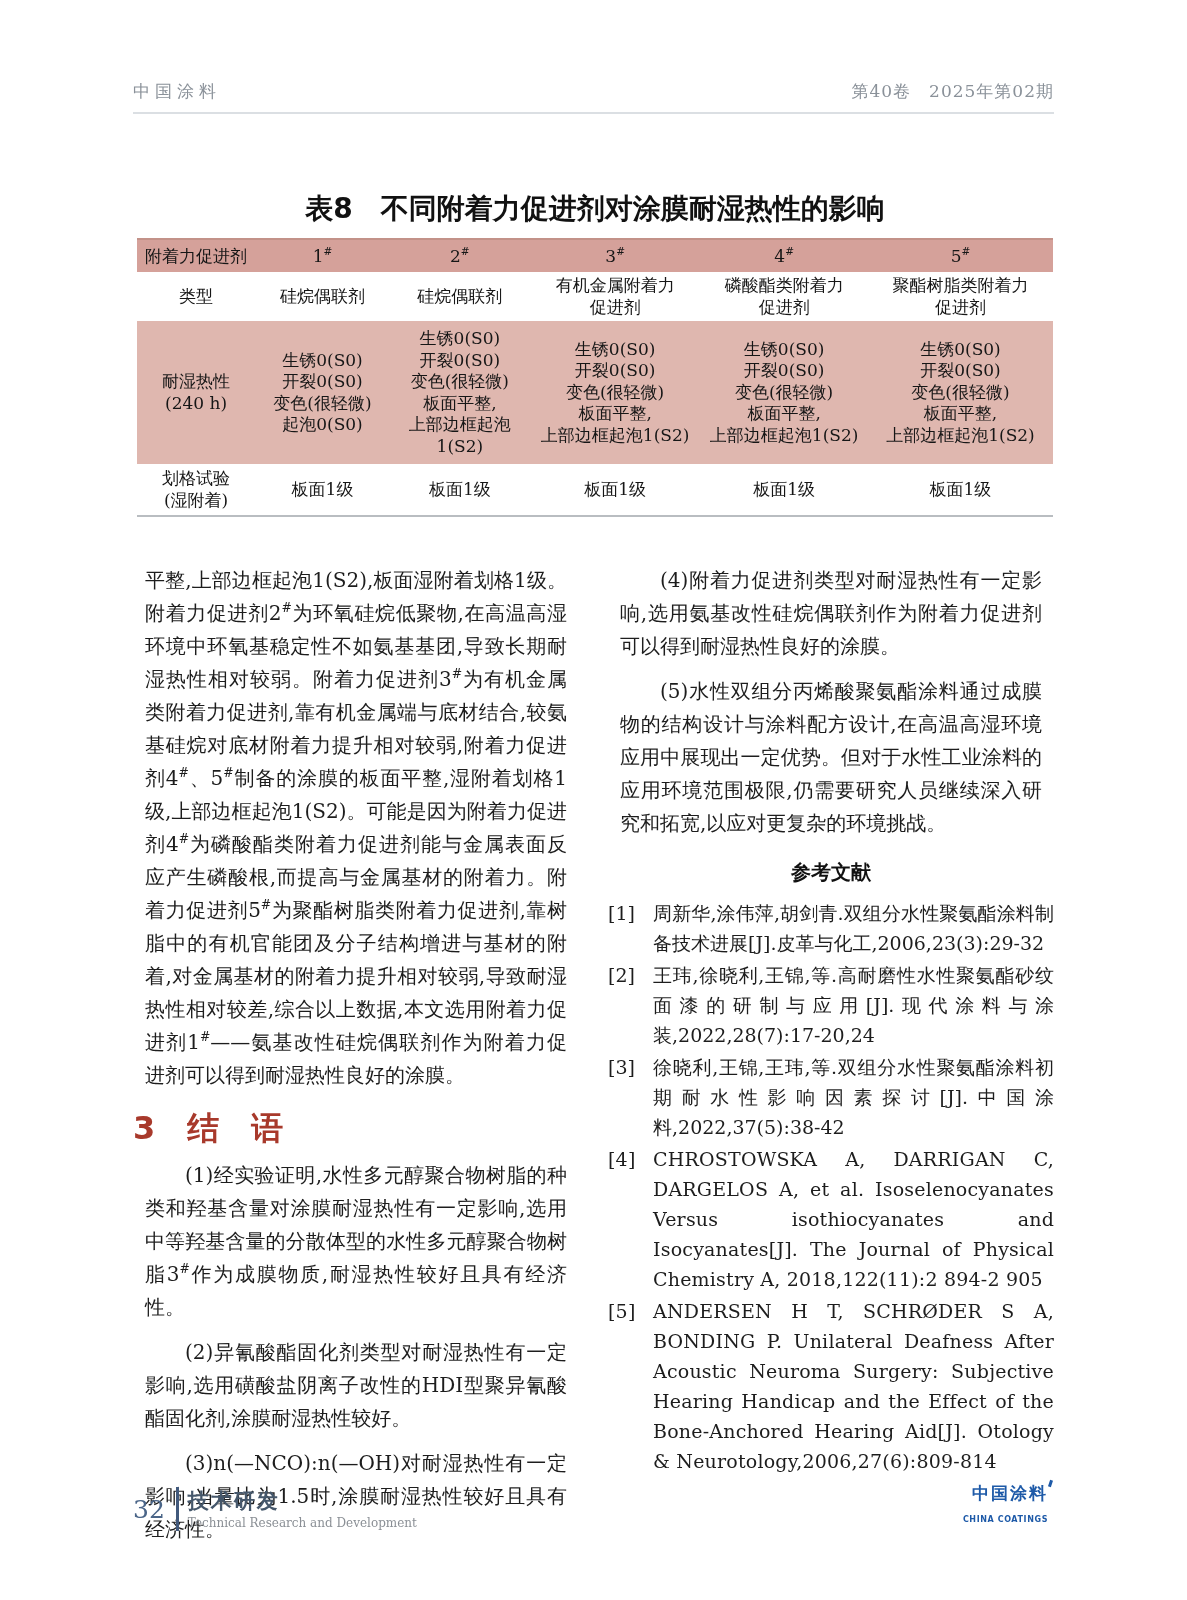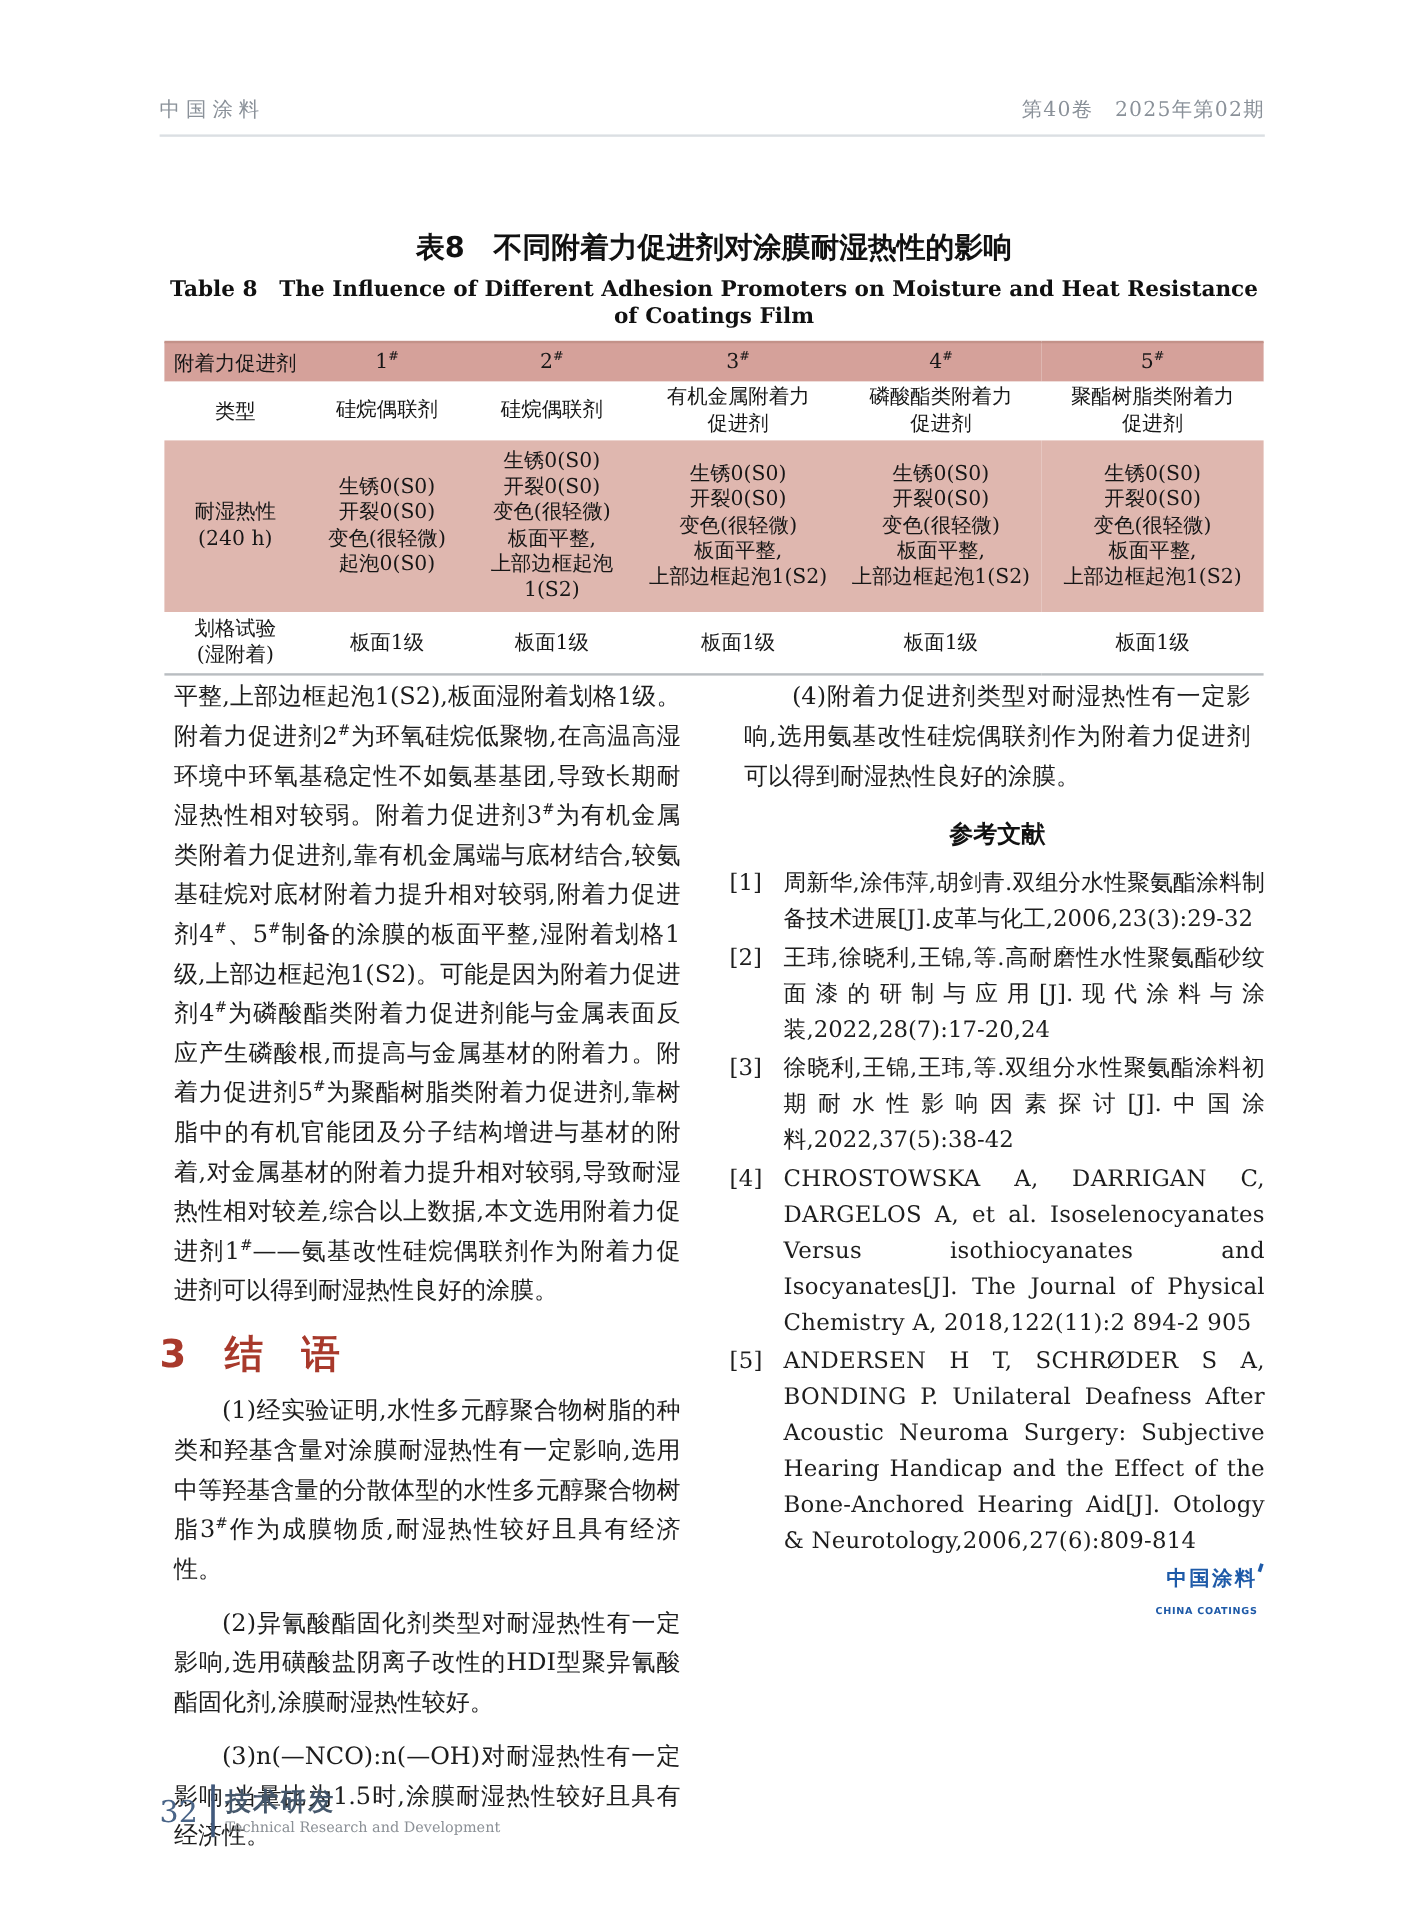--- a/index.html
+++ b/index.html
@@ -16,21 +16,21 @@
     display:flex; justify-content:space-between; align-items:flex-end;
     padding-bottom:9px; border-bottom:2px solid #dbdfe3;
     font-size:17px; color:#8a9199;
   }
   .journal-name { letter-spacing:5px; }
   .issue-info  { letter-spacing:1px; }
 
   
   .table-section { position:absolute; top:190px; left:137px; width:916px; }
   .tbl-title-zh {
-    text-align:center; font-weight:bold; font-size:24px;
+    text-align:center; font-weight:bold; font-size:28px;
     font-family:"DejaVu Sans","Liberation Sans",sans-serif; color:#111;
   }
   .tbl-title-en {
     text-align:center; font-weight:bold; font-size:18px; margin-top:7px; color:#111;
   }
   table.data {
     width:100%; border-collapse:collapse; table-layout:fixed; margin-top:10px;
     font-size:17px; color:#161616;padding-left:47px;
   }
   table.data td { text-align:center; vertical-align:middle; padding:3px 2px; }
@@ -96,21 +96,20 @@
 
 <div class="page">
 
   <div class="page-header">
     <span class="journal-name">中国涂料</span>
     <span class="issue-info">第40卷　2025年第02期</span>
   </div>
 
   <div class="table-section">
     <div class="tbl-title-zh">表8　不同附着力促进剂对涂膜耐湿热性的影响</div>
-    <div class="tbl-title-en">Table 8　The Influence of Different Adhesion Promoters on Moisture and Heat Resistance of Coatings Film</div>
 
     <table class="data">
       <colgroup>
         <col style="width:12.9%">
           <col style="width:14.7%">
           <col style="width:15.3%">
         <col style="width:18.6%">
           <col style="width:18.3%">
           <col style="width:20.2%">
       </colgroup>
@@ -179,20 +178,21 @@
     <div class="col">
       <p>平整,上部边框起泡1(S2),板面湿附着划格1级。附着力促进剂2<sup>#</sup>为环氧硅烷低聚物,在高温高湿环境中环氧基稳定性不如氨基基团,导致长期耐湿热性相对较弱。附着力促进剂3<sup>#</sup>为有机金属类附着力促进剂,靠有机金属端与底材结合,较氨基硅烷对底材附着力提升相对较弱,附着力促进剂4<sup>#</sup>、5<sup>#</sup>制备的涂膜的板面平整,湿附着划格1级,上部边框起泡1(S2)。可能是因为附着力促进剂4<sup>#</sup>为磷酸酯类附着力促进剂能与金属表面反应产生磷酸根,而提高与金属基材的附着力。附着力促进剂5<sup>#</sup>为聚酯树脂类附着力促进剂,靠树脂中的有机官能团及分子结构增进与基材的附着,对金属基材的附着力提升相对较弱,导致耐湿热性相对较差,综合以上数据,本文选用附着力促进剂1<sup>#</sup>——氨基改性硅烷偶联剂作为附着力促进剂可以得到耐湿热性良好的涂膜。</p>
       <div class="section-heading">3　结　语</div>
       <p class="indent">(1)经实验证明,水性多元醇聚合物树脂的种类和羟基含量对涂膜耐湿热性有一定影响,选用中等羟基含量的分散体型的水性多元醇聚合物树脂3<sup>#</sup>作为成膜物质,耐湿热性较好且具有经济性。</p>
       <p class="indent">(2)异氰酸酯固化剂类型对耐湿热性有一定影响,选用磺酸盐阴离子改性的HDI型聚异氰酸酯固化剂,涂膜耐湿热性较好。</p>
       <p class="indent">(3)n(—NCO):n(—OH)对耐湿热性有一定影响,当量比为1.5时,涂膜耐湿热性较好且具有经济性。</p>
     </div>
 
     <div class="col">
       <p class="indent">(4)附着力促进剂类型对耐湿热性有一定影响,选用氨基改性硅烷偶联剂作为附着力促进剂可以得到耐湿热性良好的涂膜。</p>
+      <p class="indent">(5)水性双组分丙烯酸聚氨酯涂料通过成膜物的结构设计与涂料配方设计,在高温高湿环境应用中展现出一定优势。但对于水性工业涂料的应用环境范围极限,仍需要研究人员继续深入研究和拓宽,以应对更复杂的环境挑战。</p>
 
       <div class="ref-heading">参考文献</div>
       <div class="ref-list">
         <div class="ref">
           <span class="ref-marker">[1]</span>
           <span>周新华,涂伟萍,胡剑青.双组分水性聚氨酯涂料制备技术进展[J].皮革与化工,2006,23(3):29-32</span>
         </div>
         <div class="ref">
           <span class="ref-marker">[2]</span>
           <span>王玮,徐晓利,王锦,等.高耐磨性水性聚氨酯砂纹面漆的研制与应用[J].现代涂料与涂装,2022,28(7):17-20,24</span>

